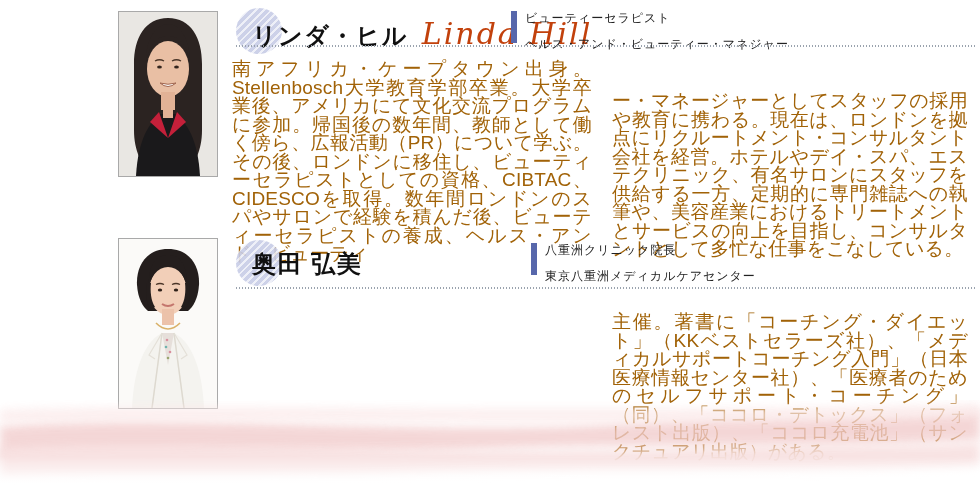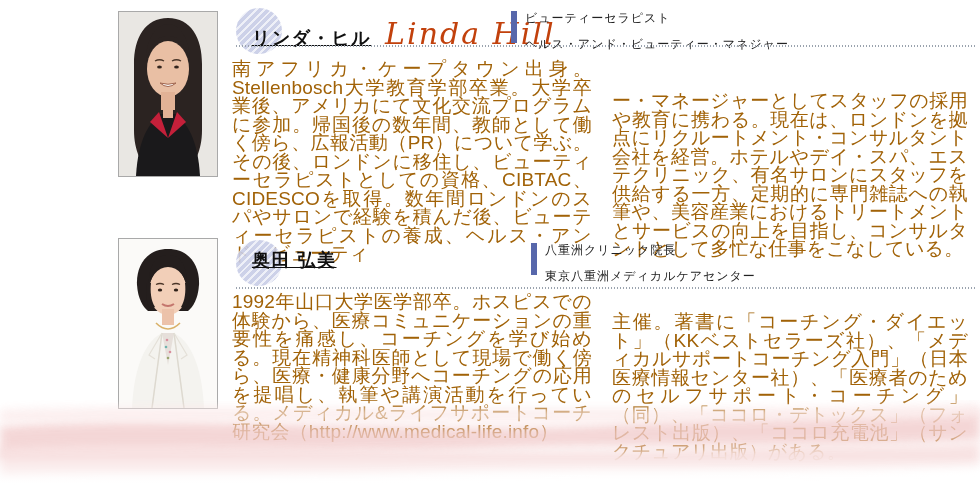--- a/index.html
+++ b/index.html
@@ -14,21 +14,21 @@
   }
   .photo svg{display:block;}
   .deco-circle{
     position:absolute;left:236px;width:46px;height:46px;border-radius:50%;
     background:repeating-linear-gradient(135deg,#c7cce6 0 3.5px,#eceef7 3.5px 5.5px);
     opacity:.9;
   }
   .name-row{
     position:absolute;left:252px;display:flex;align-items:baseline;gap:14px;white-space:nowrap;
   }
-  .name-ja{font-size:18px;font-weight:bold;color:#101010;letter-spacing:1.5px;text-decoration:underline;}
+  .name-ja{font-size:24px;font-weight:bold;color:#101010;letter-spacing:1.5px;}
   .name-en{
     font-family:"DejaVu Serif","Liberation Serif",serif;font-style:italic;
     font-size:30px;color:#c2410c;letter-spacing:2px;
   }
   .title-block{position:absolute;display:flex;gap:8px;}
   .accent-bar{width:6px;background:#5767ab;flex:0 0 6px;}
   .title-lines{display:flex;flex-direction:column;justify-content:space-between;gap:12px;}
   .title-line{font-size:12px;color:#222;letter-spacing:1px;white-space:nowrap;line-height:14px;}
   .dotted-divider{
     position:absolute;left:236px;width:740px;height:2px;
@@ -116,21 +116,20 @@
       <span class="name-ja">奥田 弘美</span>
     </div>
     <div class="title-block" style="left:531px;top:11px;height:32px;">
       <div class="accent-bar"></div>
       <div class="title-lines">
         <span class="title-line">八重洲クリニック院長</span>
         <span class="title-line">東京八重洲メディカルケアセンター</span>
       </div>
     </div>
     <div class="dotted-divider" style="top:55px;"></div>
-    <div class="bio-col col1" style="top:61px;">1992年山口大学医学部卒。ホスピスでの体験から、医療コミュニケーションの重要性を痛感し、コーチングを学び始める。現在精神科医師として現場で働く傍ら、医療・健康分野へコーチングの応用を提唱し、執筆や講演活動を行っている。メディカル&amp;ライフサポートコーチ研究会（http://www.medical-life.info）</div>
     <div class="bio-col col2" style="top:61px;margin-top:20px;">主催。著書に「コーチング・ダイエット」（KKベストセラーズ社）、「メディカルサポートコーチング入門」（日本医療情報センター社）、「医療者のためのセルフサポート・コーチング」（同）、「ココロ・デトックス」（フォレスト出版）、「ココロ充電池」（サンクチュアリ出版）がある。</div>
   </div>
 
   <svg class="bottom-wave" width="980" height="86" viewBox="0 0 980 86">
     <defs>
       <filter id="wblur" x="-10%" y="-60%" width="120%" height="220%">
         <feGaussianBlur stdDeviation="5"></feGaussianBlur>
       </filter>
       <linearGradient id="fadeWhite" x1="0" y1="0" x2="0" y2="1">
         <stop offset="0" stop-color="#ffffff" stop-opacity="0"></stop>

